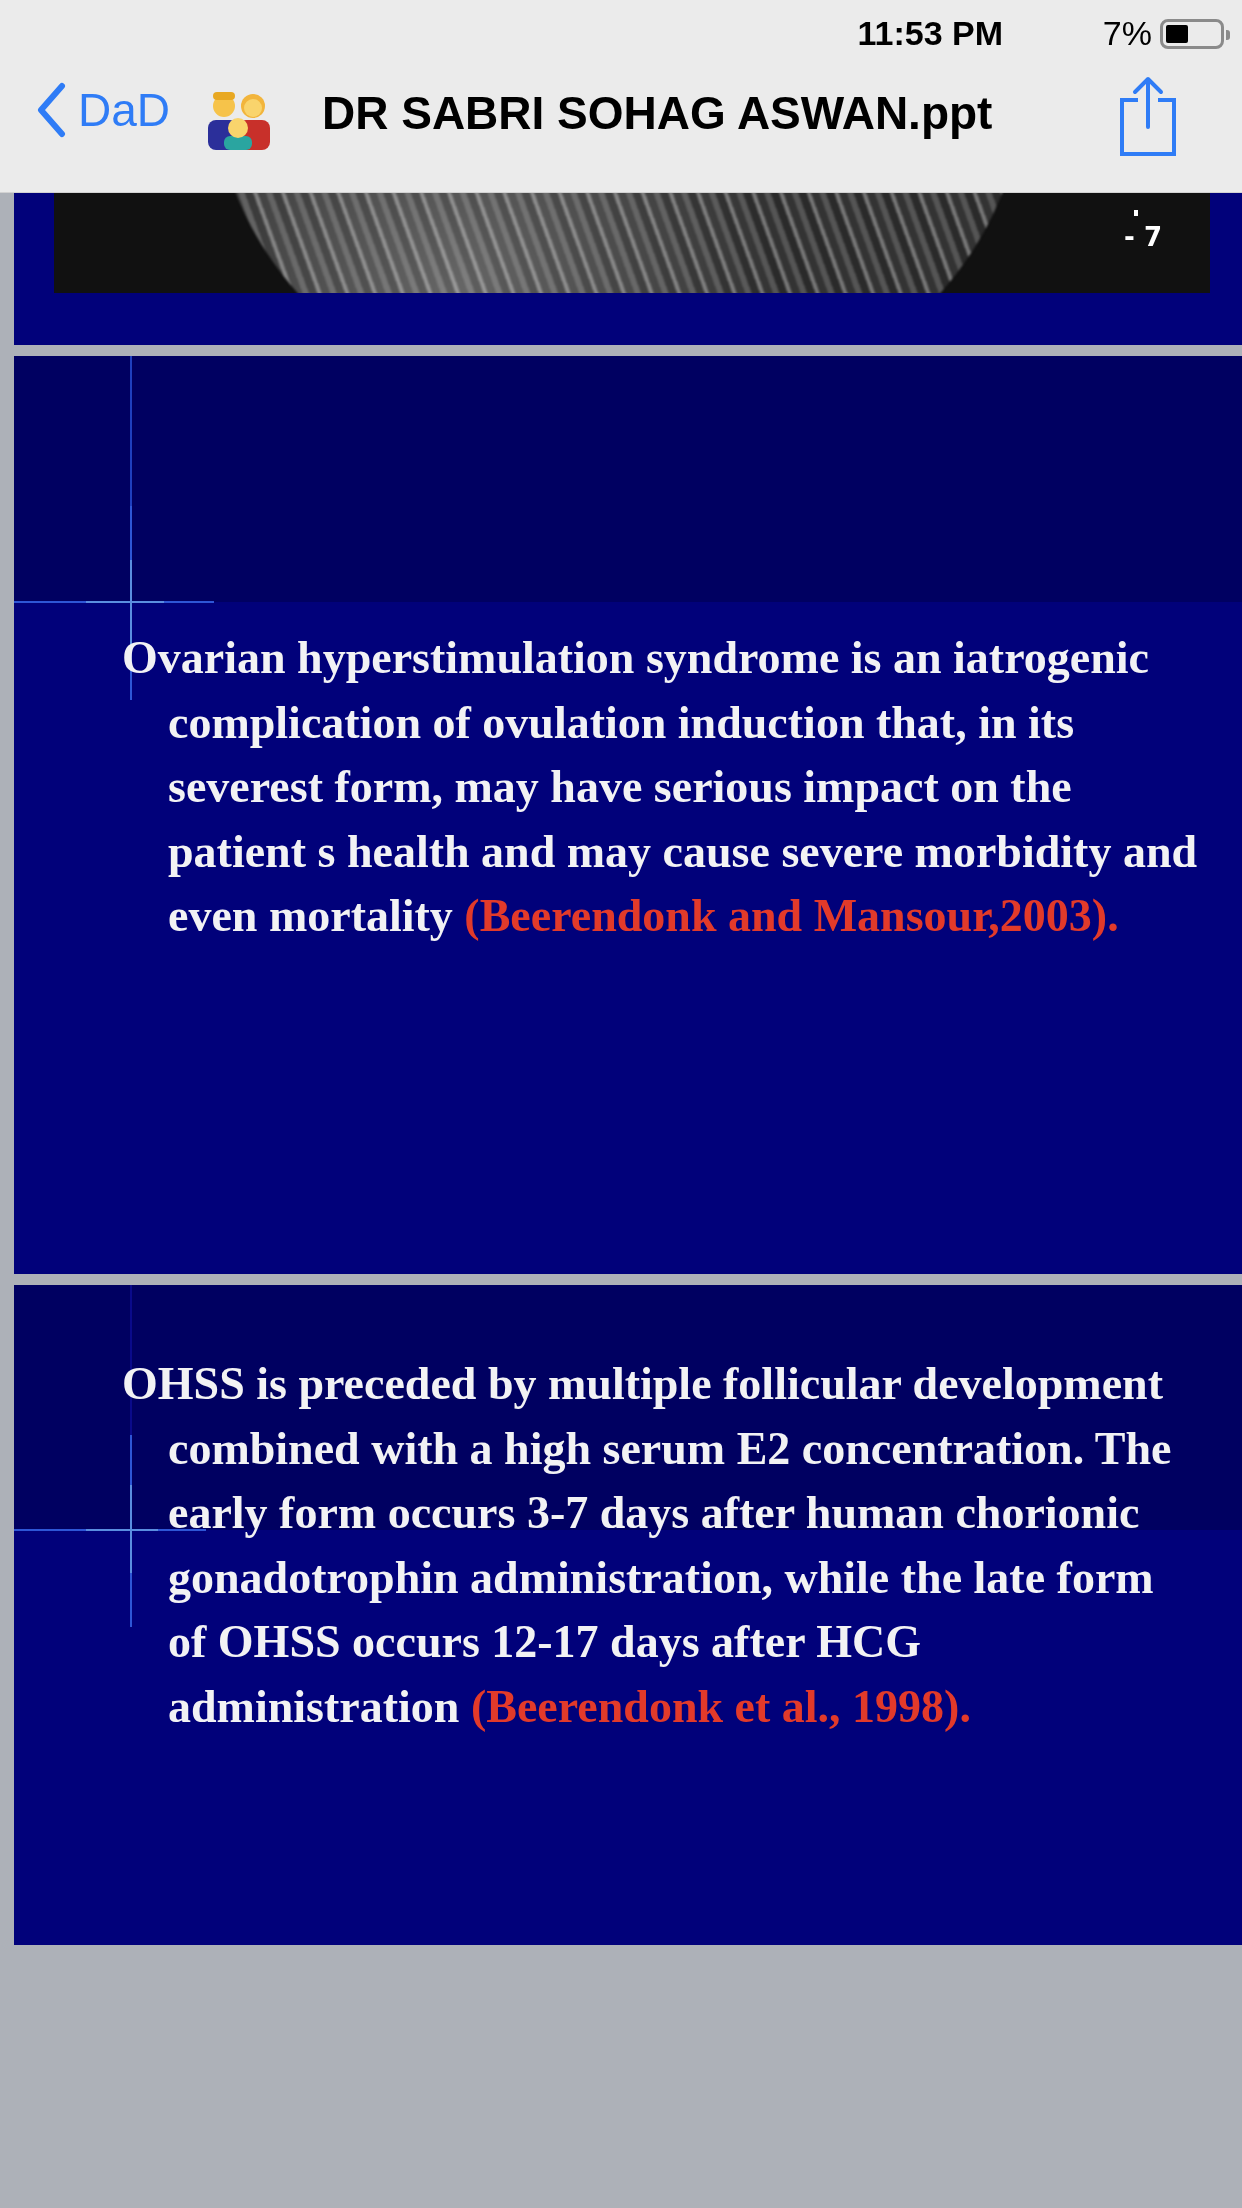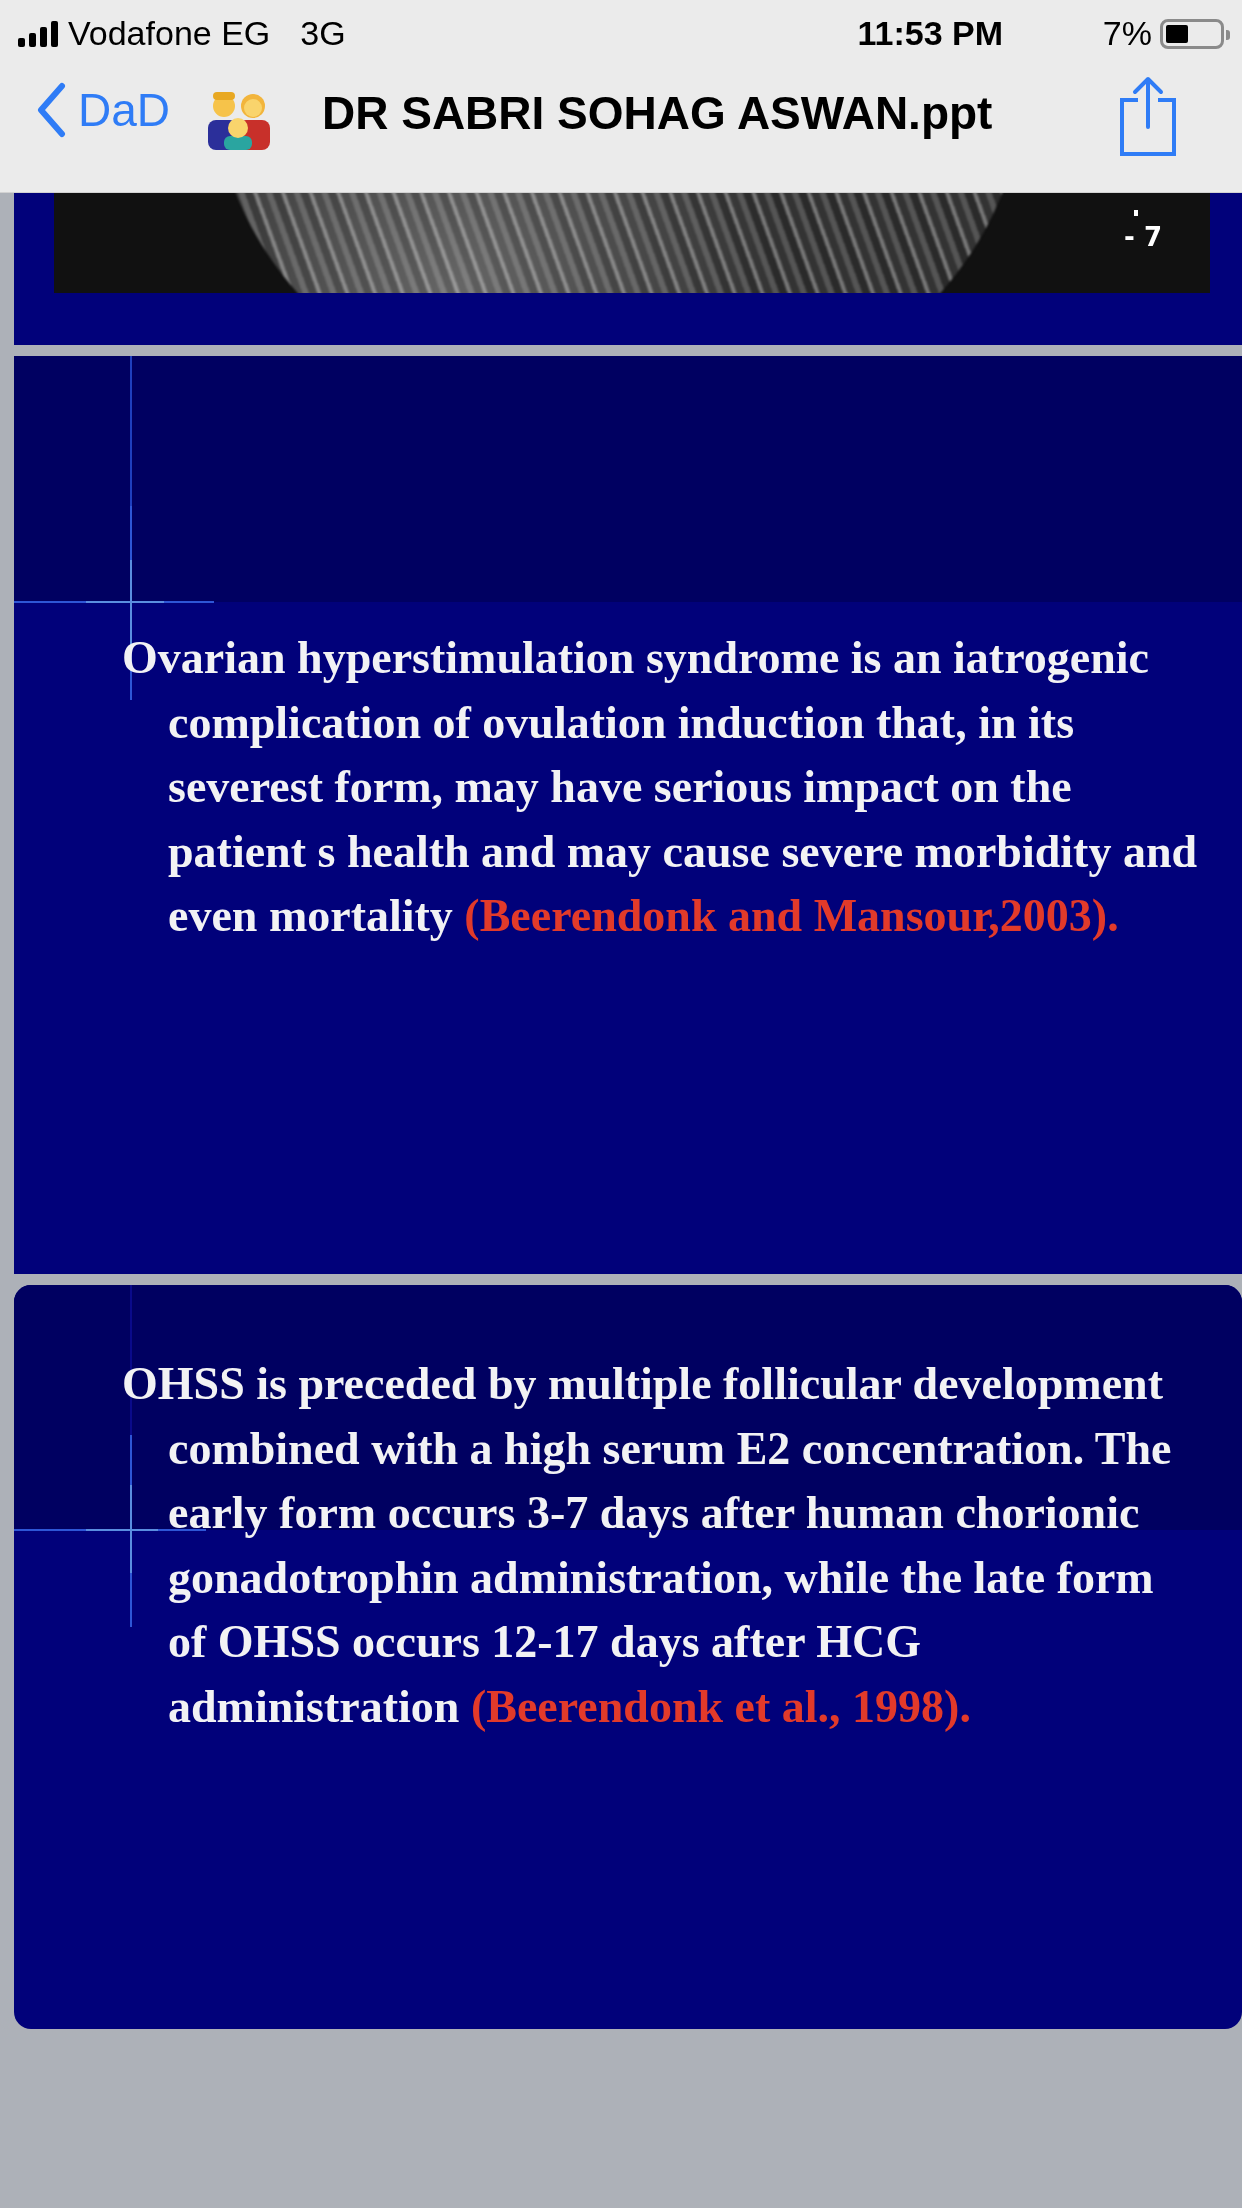--- a/index.html
+++ b/index.html
@@ -55,21 +55,21 @@
     background:
       radial-gradient(ellipse at 30% 80%, rgba(255,255,255,0.25), transparent 40%),
       repeating-linear-gradient(70deg, #555 0 6px, #2a2a2a 6px 14px, #777 14px 18px, #333 18px 26px),
       #444;
     filter: blur(1.2px);
   }
   .ultrasound .scale { position: absolute; right: 48px; top: 72px; color: #fff; font-size: 26px; font-weight: bold; font-family: "DejaVu Sans", sans-serif; }
   .ultrasound .dot { position: absolute; right: 72px; top: 60px; width: 4px; height: 6px; background: #fff; }
 
   .slide2 { top: 356px; height: 918px; background: #01017a; }
-  .slide3 { top: 1285px; height: 744px; background: #01017a; border-radius: 17px; }
+  .slide3 { top: 1285px; height: 660px; background: #01017a; }
 
   .band { position: absolute; left: 0; top: 0; width: 100%; background: #000061; }
   .slide2 .band { height: 246px; }
   .slide3 .band { height: 245px; }
 
   .vline { position: absolute; width: 2px; background: #1f3fbf; }
   .vline.light { background: #5a8ee0; }
   .hline { position: absolute; height: 2px; background: #1f3fbf; }
   .hline.light { background: #5a8ee0; }
 
@@ -86,30 +86,20 @@
   }
   .slide2 .body-text { top: 270px; left: 108px; width: 1080px; }
   .slide3 .body-text { top: 67px; left: 108px; width: 1080px; }
   .cite { color: #e23a2a; }
 </style>
 </head>
 <body>
 
 <div class="topbar">
   <div class="status">
-    <div class="left">
-      <div class="signal">
-        <span style="height:9px"></span>
-          <span style="height:14px"></span>
-          <span style="height:20px"></span>
-          <span style="height:26px"></span>
-      </div>
-      <span class="carrier">Vodafone EG</span>
-      <span>3G</span>
-    </div>
     <div class="time">11:53 PM</div>
     <div class="right">
       <span>7%</span>
       <div class="battery">
           <div class="level"></div>
         </div>
     </div>
   </div>
 
   <div class="nav">

